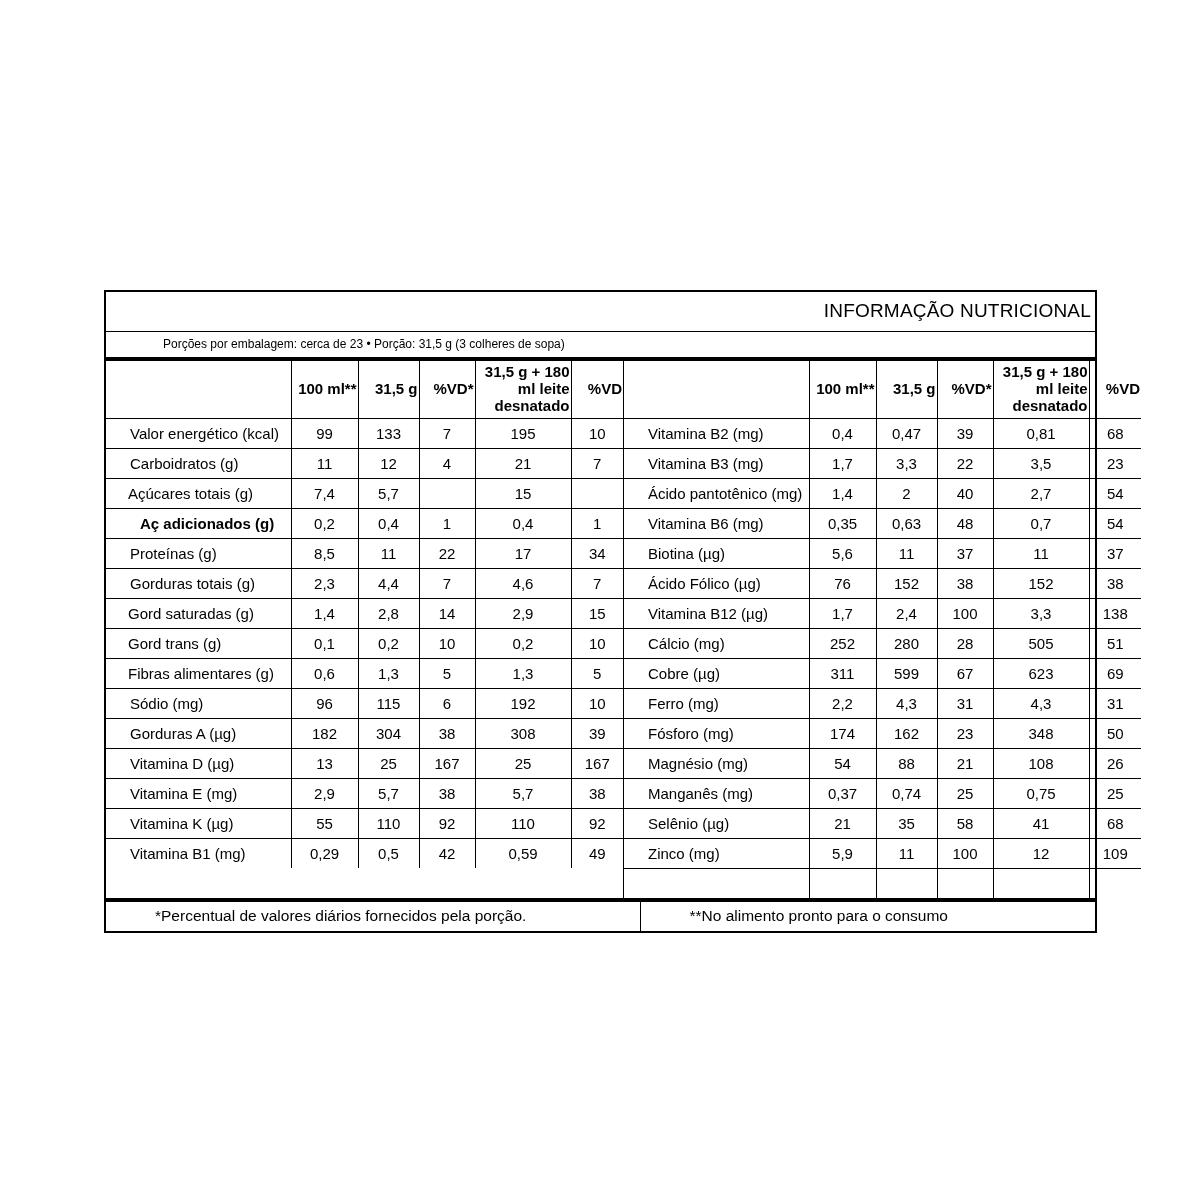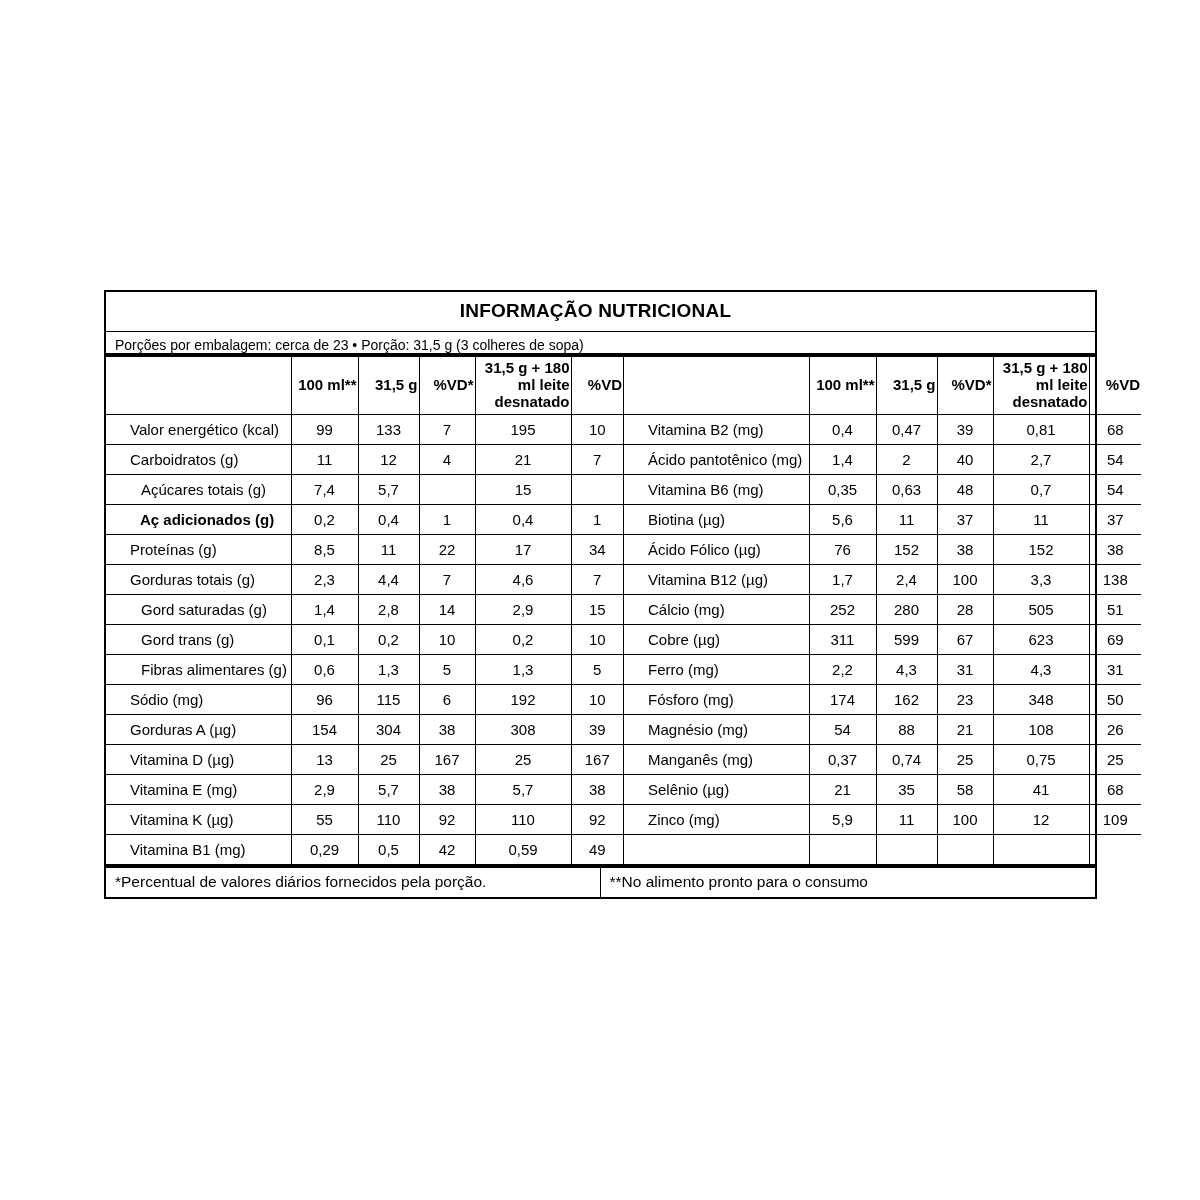--- a/index.html
+++ b/index.html
@@ -17,39 +17,39 @@
   #label {
     position: absolute;
     left: 104px;
     top: 290px;
     width: 993px;
     border: 2px solid #000000;
     box-sizing: border-box;
     background: #ffffff;
   }
   .title {
-    text-align: center;
+    text-align: right;
     font-size: 19px;
-    padding: 8px 10px 9px 0;
+    padding: 8px 4px 9px 0;
     letter-spacing: 0.2px;
-    font-weight: bold;
   }
   .rule-thin {
     height: 1px;
     background: #000000;
     margin: 0;
   }
   .rule-thick {
     height: 4px;
     background: #000000;
     margin: 0;
   }
   .portions {
-    font-size: 14px;
-    padding: 5px 0 0 9px;
+    font-size: 12px;
+    padding: 5px 0 6px 9px;
+    margin-left: 48px;
   }
   .panels {
     display: flex;
     align-items: stretch;
   }
   .panel {
     flex: 0 0 50%;
     box-sizing: border-box;
   }
   .panel.left {
@@ -89,31 +89,32 @@
   }
   tbody tr:last-child td {
     border-bottom: none;
   }
   td.nutrient {
     text-align: left;
     padding-left: 24px;
     border-right: 1px solid #000000;
     white-space: nowrap;
   }
-  td.nutrient.ind1 { padding-left: 35px; }
+  td.nutrient.ind1 { padding-left: 22px; }
   td.nutrient.ind2 { padding-left: 34px; font-weight: bold; }
   .vsep { border-right: 1px solid #000000; }
   .footer {
     display: flex;
     font-size: 15.5px;
   }
   .footer .fcell {
     flex: 0 0 50%;
     box-sizing: border-box;
     padding: 5px 0 6px 9px;
+    margin-left: 40px;
   }
   .footer .fcell.left { border-right: 1px solid #000000; }
   
   .cw-name { width: 185px; }
   .cw-a { width: 67px; }
   .cw-b { width: 61px; }
   .cw-c { width: 56px; }
   .cw-d { width: 96px; }
   .cw-e { width: 52px; }
   
@@ -233,21 +234,21 @@
             <tr>
               <td class="nutrient">Sódio (mg)</td>
               <td class="vsep">96</td>
               <td class="vsep">115</td>
               <td class="vsep">6</td>
               <td class="vsep">192</td>
               <td>10</td>
             </tr>
             <tr>
               <td class="nutrient">Gorduras A (µg)</td>
-              <td class="vsep">154</td>
+              <td class="vsep">182</td>
               <td class="vsep">304</td>
               <td class="vsep">38</td>
               <td class="vsep">308</td>
               <td>39</td>
             </tr>
             <tr>
               <td class="nutrient">Vitamina D (µg)</td>
               <td class="vsep">13</td>
               <td class="vsep">25</td>
               <td class="vsep">167</td>
@@ -305,20 +306,28 @@
         <tbody id="right-body">
             <tr>
               <td class="nutrient">Vitamina B2 (mg)</td>
               <td class="vsep">0,4</td>
               <td class="vsep">0,47</td>
               <td class="vsep">39</td>
               <td class="vsep">0,81</td>
               <td>68</td>
             </tr>
             <tr>
+              <td class="nutrient">Vitamina B3 (mg)</td>
+              <td class="vsep">1,7</td>
+              <td class="vsep">3,3</td>
+              <td class="vsep">22</td>
+              <td class="vsep">3,5</td>
+              <td>23</td>
+            </tr>
+            <tr>
               <td class="nutrient">Ácido pantotênico (mg)</td>
               <td class="vsep">1,4</td>
               <td class="vsep">2</td>
               <td class="vsep">40</td>
               <td class="vsep">2,7</td>
               <td>54</td>
             </tr>
             <tr>
               <td class="nutrient">Vitamina B6 (mg)</td>
               <td class="vsep">0,35</td>

